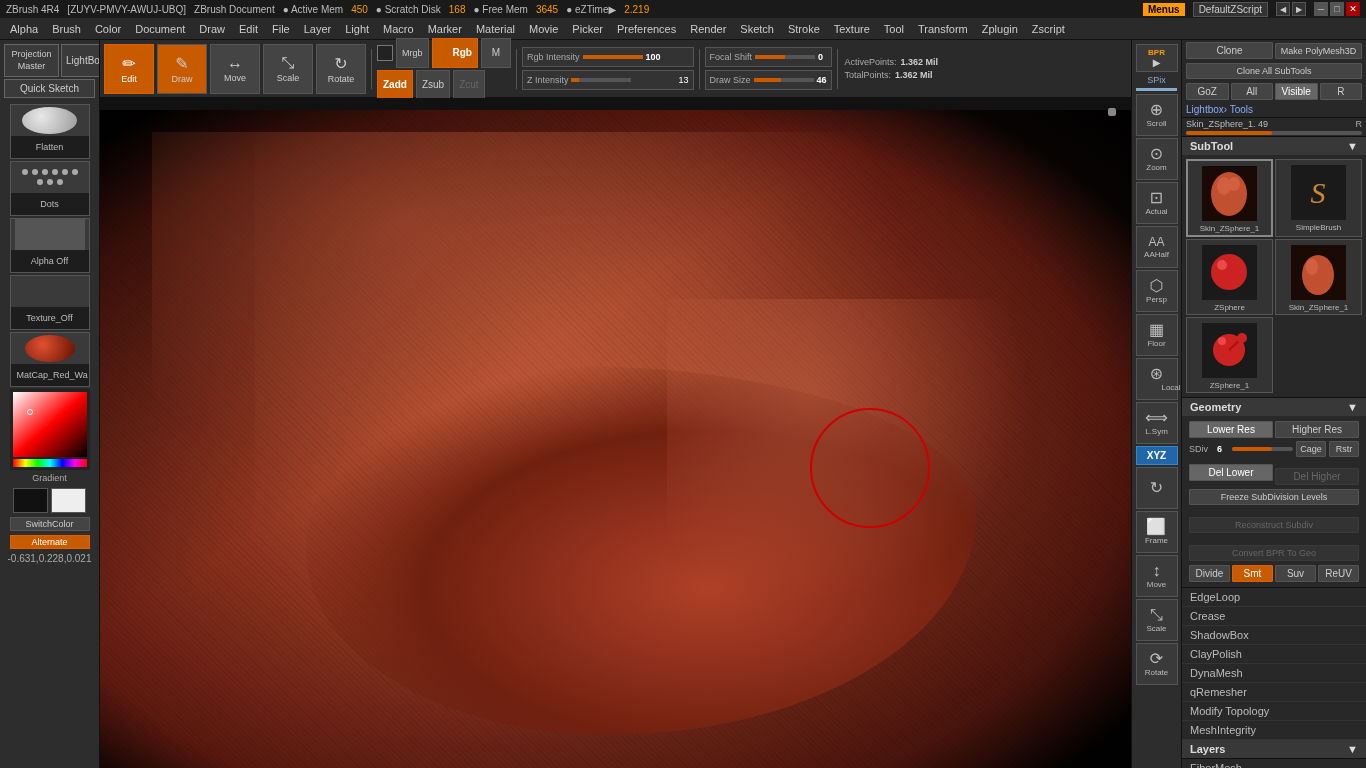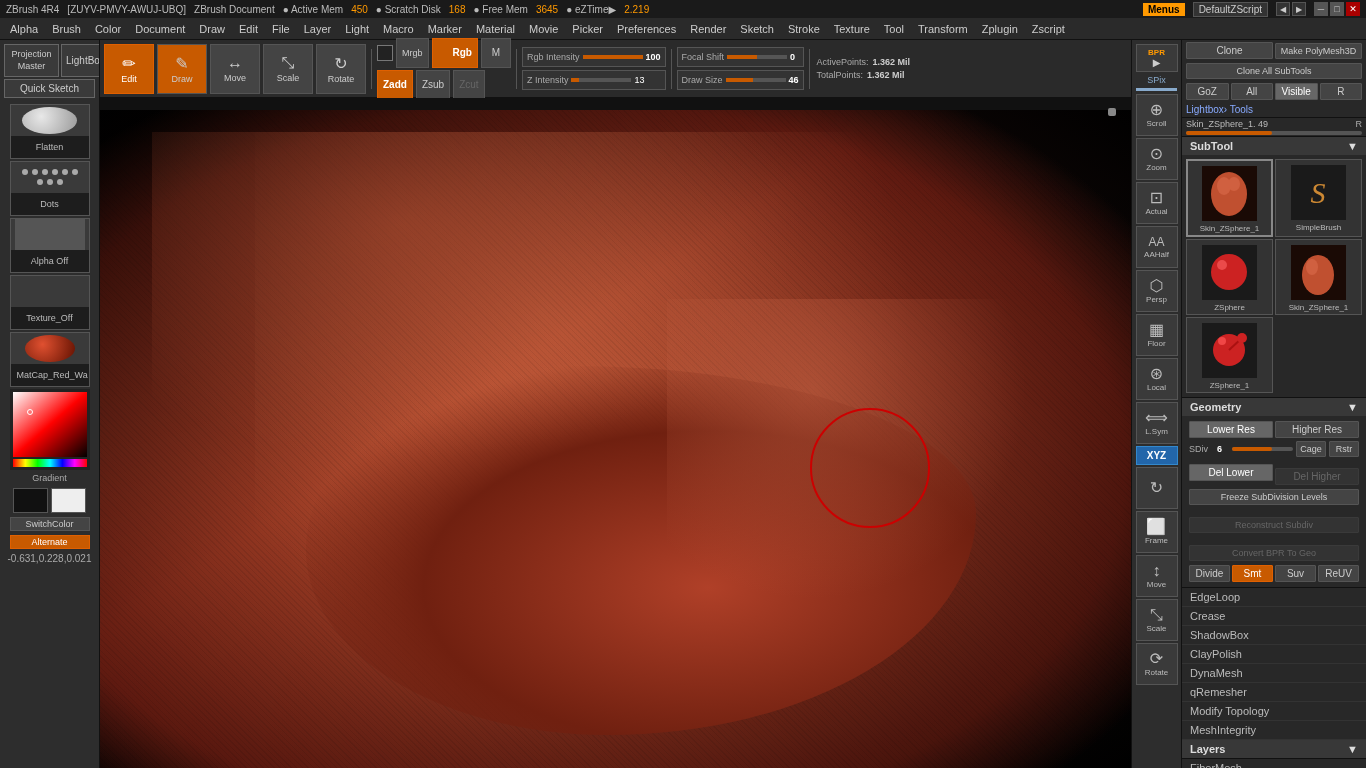--- a/index.html
+++ b/index.html
@@ -290,21 +290,21 @@
           <div class="slider-track">
               <div class="slider-fill" style="width:100%;"></div>
             </div>
           <span style="font-size:9px;font-weight:bold;color:#fff;">100</span>
         </div>
         <div class="slider-control">
           <span style="font-size:9px;color:#aaa;white-space:nowrap;">Z Intensity</span>
           <div class="slider-track">
               <div class="slider-fill" style="width:13%;"></div>
             </div>
-          <span style="font-size:9px;font-weight:normal;color:#fff;">13</span>
+          <span style="font-size:9px;font-weight:normal;color:#fff;margin-left:44px;">13</span>
         </div>
       </div>
 
       <div class="tb-separator"></div>
 
       <div style="display:flex;flex-direction:column;gap:3px;">
         <div class="slider-control">
           <span style="font-size:9px;color:#aaa;white-space:nowrap;">Focal Shift</span>
           <div class="slider-track">
               <div class="slider-fill" style="width:50%;"></div>
@@ -382,21 +382,21 @@
     <button class="rt-btn">
       <span class="rt-icon">⬡</span>
       <span style="font-size:8px;">Persp</span>
     </button>
     <button class="rt-btn">
       <span class="rt-icon">▦</span>
       <span style="font-size:8px;">Floor</span>
     </button>
     <button class="rt-btn">
       <span class="rt-icon">⊛</span>
-      <span style="font-size:8px;">Local</span>
+      <span style="font-size:8px;padding-left:29px;">Local</span>
     </button>
     <button class="rt-btn">
       <span class="rt-icon">⟺</span>
       <span style="font-size:8px;">L.Sym</span>
     </button>
     <button class="xyz-btn">XYZ</button>
     <button class="rt-btn">
       <span class="rt-icon">↻</span>
     </button>
     <button class="rt-btn">

